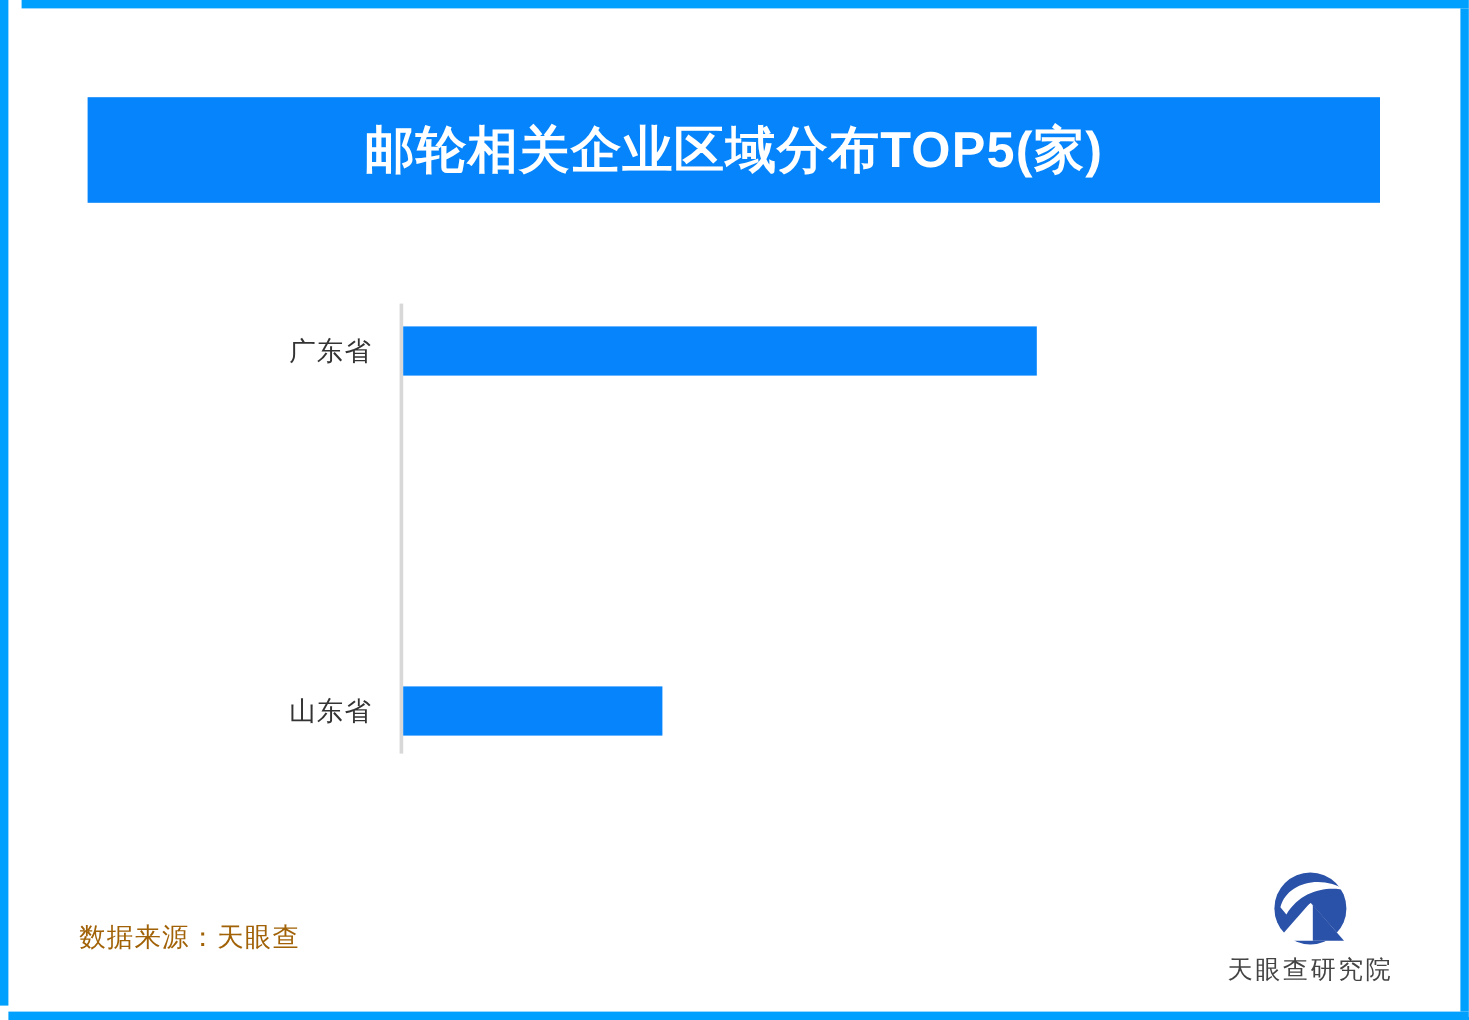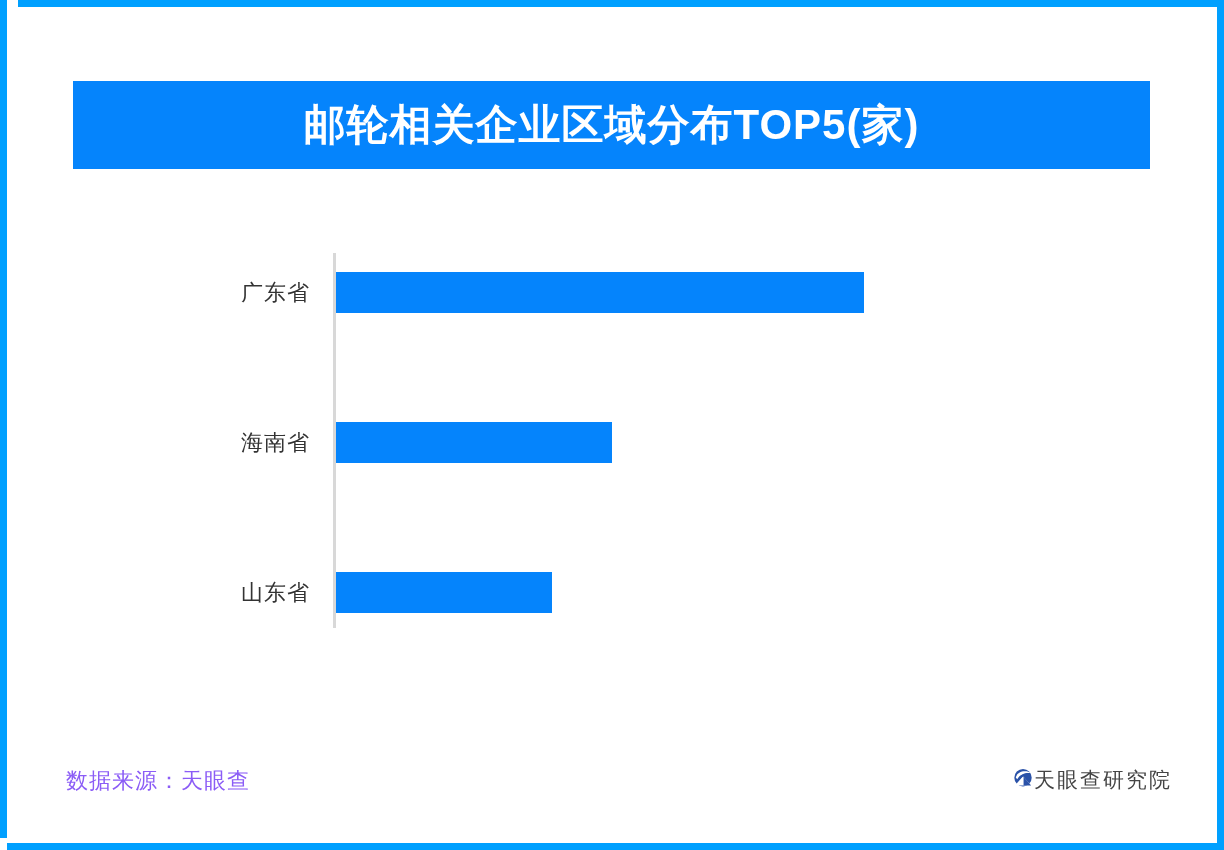--- a/index.html
+++ b/index.html
@@ -102,33 +102,33 @@
     height: 41px;
     background: #0584FC;
   }
 
   
   .source-note {
     position: absolute;
     left: 66px;
     top: 766px;
     font-size: 22px;
-    color: #8b5cf6;
+    color: #a16207;
     letter-spacing: 1px;
     white-space: nowrap;
   }
 
   .brand {
     position: absolute;
     left: 1012px;
     top: 726px;
     width: 160px;
     height: 104px;
     display: flex;
-    flex-direction: row;
+    flex-direction: column;
     align-items: center;
     justify-content: flex-start;
   }
   .brand-mark {
     width: 76px;
     height: 64px;
     display: block;
   }
   .brand-name {
     margin-top: 4px;
@@ -153,24 +153,20 @@
     <div class="title-text">邮轮相关企业区域分布TOP5(家)</div>
   </div>
 
   <div class="chart">
     <div class="axis-line"></div>
     <div class="bars" id="bars-container">
         <div class="bar-row" style="top: 32px;">
           <div class="bar-label">广东省</div>
           <div class="bar-fill" style="width: 528px; background: rgb(5, 132, 252);"></div>
         </div>
-        <div class="bar-row" style="top: 182px;">
-          <div class="bar-label">海南省</div>
-          <div class="bar-fill" style="width: 276px; background: rgb(5, 132, 252);"></div>
-        </div>
         <div class="bar-row" style="top: 332px;">
           <div class="bar-label">山东省</div>
           <div class="bar-fill" style="width: 216px; background: rgb(5, 132, 252);"></div>
         </div>
       </div>
   </div>
 
   <div class="source-note">数据来源：天眼查</div>
 
   <div class="brand">

